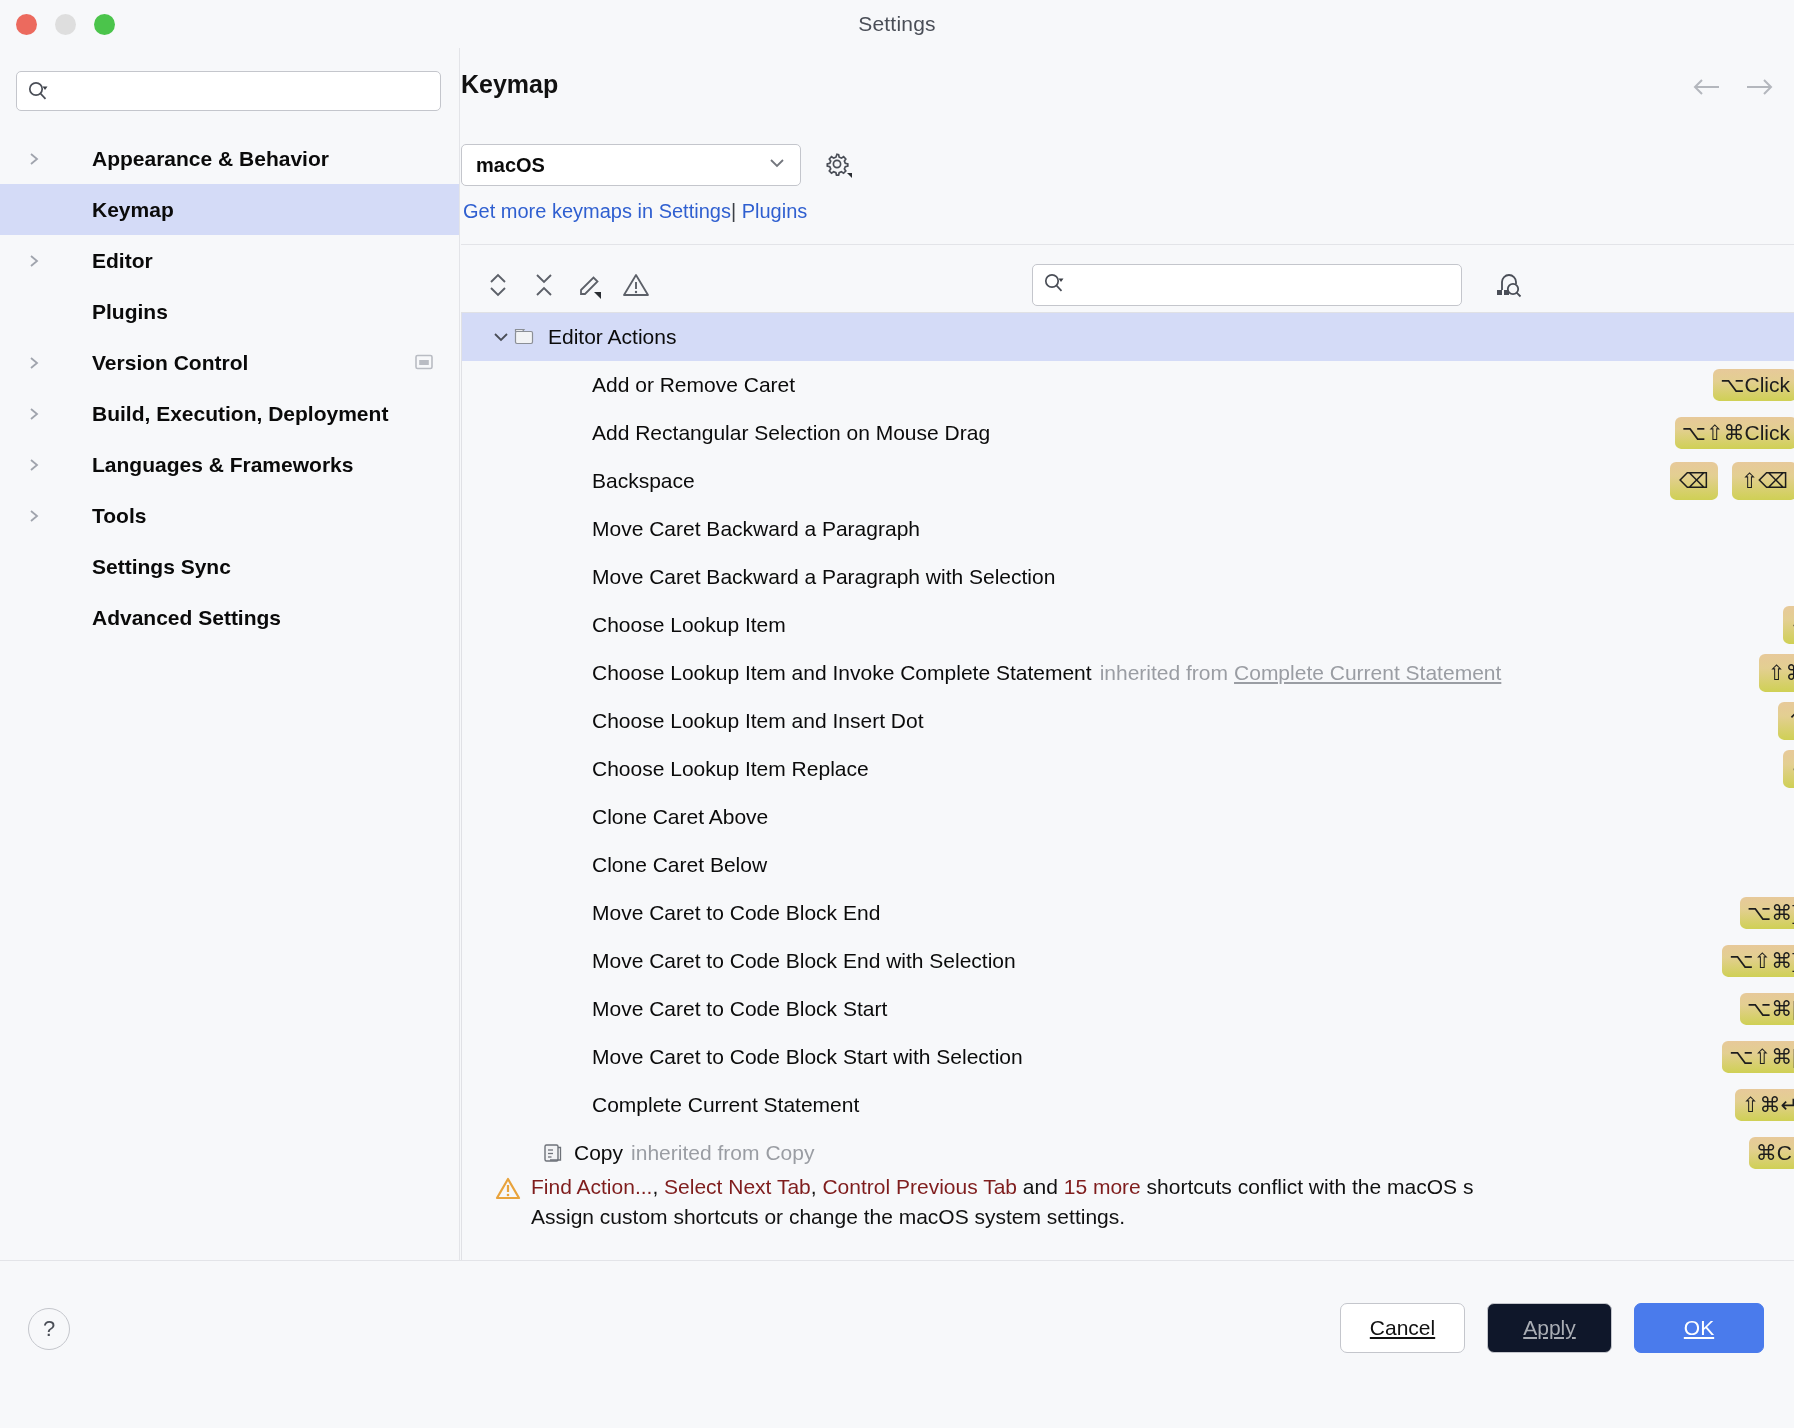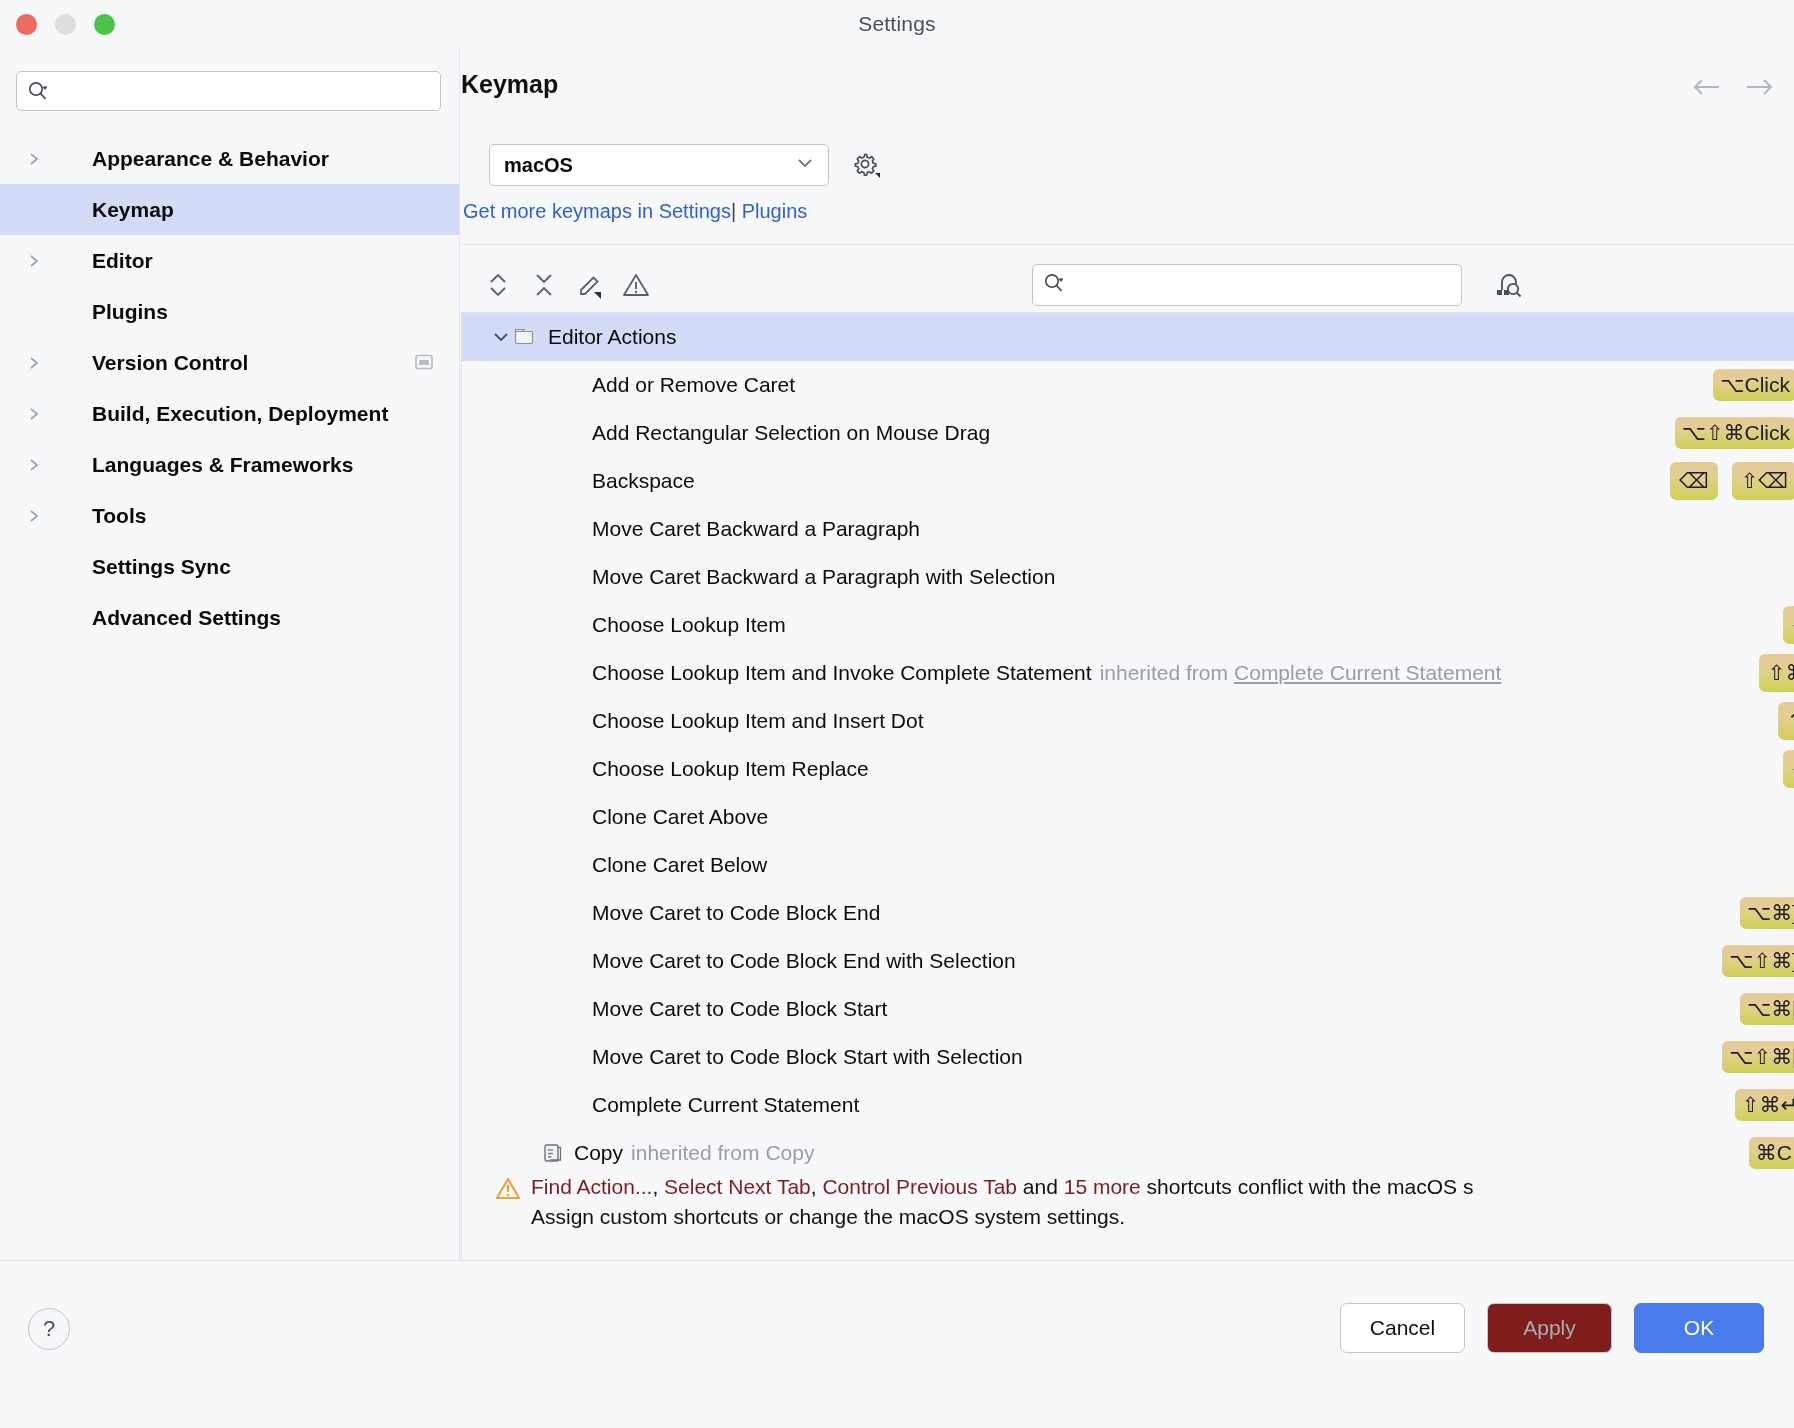--- a/index.html
+++ b/index.html
@@ -61,21 +61,21 @@
     background: #f7f8fa;
   }
   .page-title {
     position: absolute; left: 0px; top: 22px; font-size: 25px; font-weight: bold; color: #111;
   }
   .nav-arrows { position: absolute; right: 18px; top: 26px; display: flex; gap: 18px; }
 
   .keymap-row { position: absolute; left: 0px; top: 96px; display: flex; align-items: center; gap: 20px; }
   .combo {
     width: 340px; height: 42px; background: #fff; border: 1px solid #c4c6cc; border-radius: 5px;
-    display: flex; align-items: center; padding: 0 12px 0 14px; margin-left: 28px;
+    display: flex; align-items: center; padding: 0 12px 0 14px;
   }
   .combo .val { flex: 1 1 auto; font-size: 20px; font-weight: bold; color: #0a0a0a; }
   .gear-btn { width: 34px; height: 34px; display: flex; align-items: center; justify-content: center; position: relative; }
 
   .links-row { position: absolute; left: 2px; top: 152px; font-size: 20px; color: #2f5fd0; }
   .links-row .sep { color: #3b3f46; }
   .links-row a { color: #2f5fd0; text-decoration: none; }
 
   .tool-sep { position: absolute; left: 0px; right: 0px; top: 196px; height: 1px; background: #e3e4e8; }
 
@@ -132,23 +132,23 @@
   .help-btn {
     position: absolute; left: 28px; top: 47px; width: 42px; height: 42px; border-radius: 50%;
     border: 1px solid #c4c6cc; background: #f7f8fa;
     display: flex; align-items: center; justify-content: center;
     font-size: 22px; color: #4a4e57;
   }
   .btns { position: absolute; right: 30px; top: 42px; display: flex; gap: 22px; }
   .btn {
     min-width: 125px; height: 50px; border-radius: 7px; font-size: 21px;
     display: flex; align-items: center; justify-content: center;
-    border: 1px solid #c4c6cc; background: #ffffff; color: #111;
-  }
-  .btn.disabled { background: #7f1d1d; color: #a9adb4; }
+    border: 1px solid #c4c6cc; background: #ffffff; color: #111; text-decoration: underline;
+  }
+  .btn.disabled { background: #0f172a; color: #a9adb4; }
   .btn.primary { background: #4a7bec; border-color: #4a7bec; color: #fff; }
 </style>
 </head>
 <body>
 
 <div class="window">
 
   <div class="titlebar">
     <div class="traffic">
       <div class="dot red"></div>

